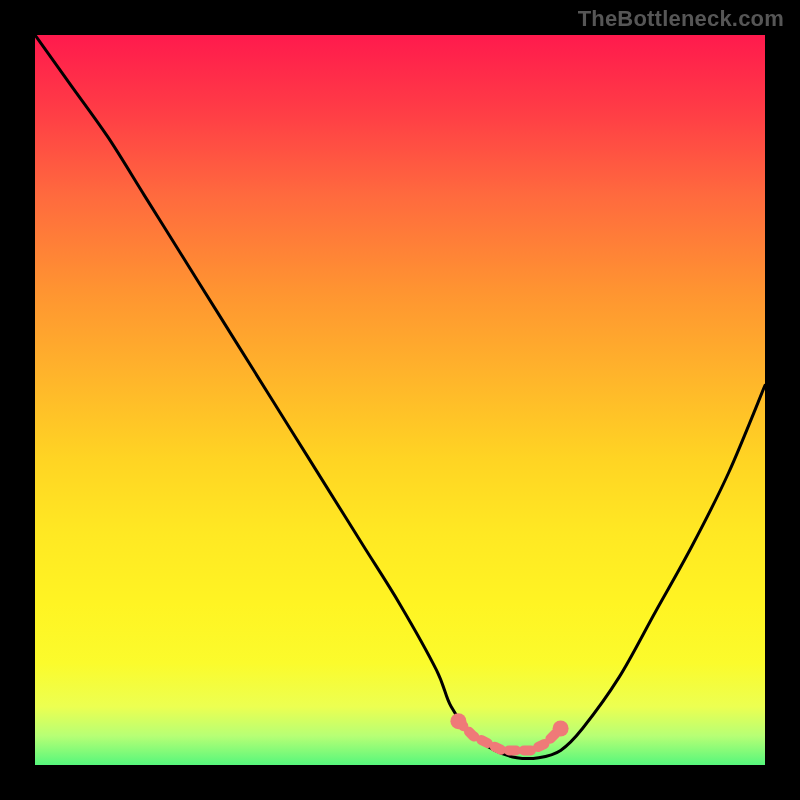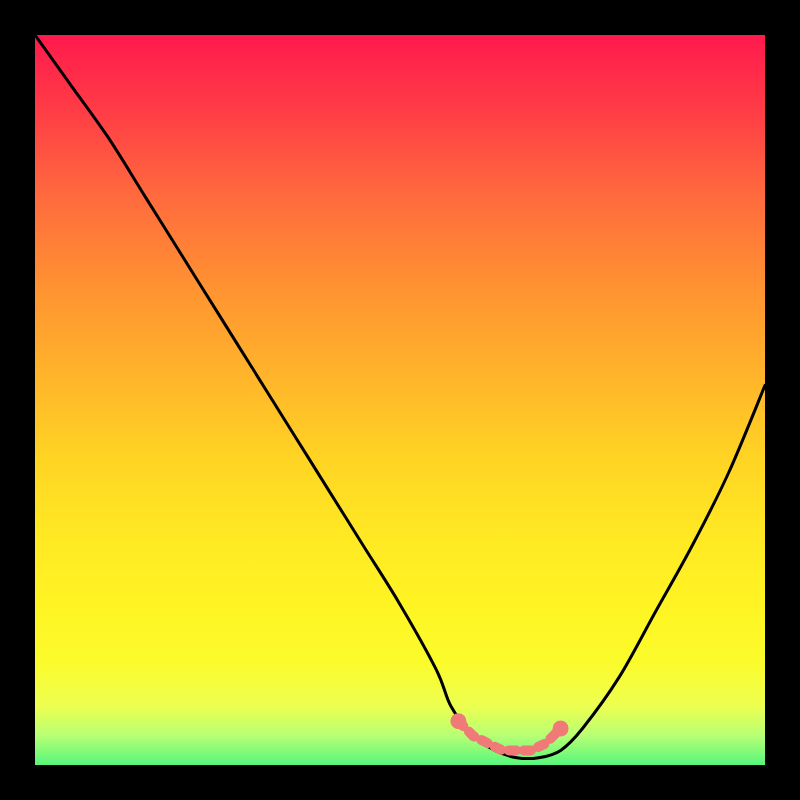--- a/index.html
+++ b/index.html
@@ -46,20 +46,21 @@
     position: absolute;
     left: 0; top: 0;
     width: 730px; height: 730px;
     pointer-events: none;
   }
 </style>
 </head>
 <body>
 
 <div class="frame">
+  <div class="attribution">TheBottleneck.com</div>
 
   <div class="plot-area">
     <svg class="curve" viewBox="0 0 730 730" preserveAspectRatio="none">
       <path d="M 0.0 0.0 C 6.1 8.5, 24.3 34.1, 36.5 51.1 C 48.7 68.1, 60.8 84.0, 73.0 102.2 C 85.2 120.5, 97.3 141.1, 109.5 160.6 C 121.7 180.1, 133.8 199.5, 146.0 219.0 C 158.2 238.5, 170.3 257.9, 182.5 277.4 C 194.7 296.9, 206.8 316.3, 219.0 335.8 C 231.2 355.3, 243.3 374.7, 255.5 394.2 C 267.7 413.7, 279.8 433.1, 292.0 452.6 C 304.2 472.1, 316.3 491.5, 328.5 511.0 C 340.7 530.5, 352.8 548.7, 365.0 569.4 C 377.2 590.1, 393.0 618.1, 401.5 635.1 C 410.0 652.1, 410.0 660.7, 416.1 671.6 C 422.2 682.5, 430.7 693.5, 438.0 700.8 C 445.3 708.1, 452.6 711.8, 459.9 715.4 C 467.2 719.0, 474.5 721.5, 481.8 722.7 C 489.1 723.9, 496.4 723.9, 503.7 722.7 C 511.0 721.5, 518.3 720.3, 525.6 715.4 C 532.9 710.5, 537.8 705.7, 547.5 693.5 C 557.2 681.3, 571.8 661.9, 584.0 642.4 C 596.2 622.9, 608.3 598.6, 620.5 576.7 C 632.7 554.8, 644.8 534.1, 657.0 511.0 C 669.2 487.9, 681.3 464.8, 693.5 438.0 C 705.7 411.2, 723.9 365.0, 730.0 350.4" fill="none" stroke="#000000" stroke-width="3" stroke-linecap="round" stroke-linejoin="round"></path>
       <g>
           <path d="M 423.4 686.2 L 438.0 700.8 L 452.6 708.1 L 467.2 715.4 L 481.8 715.4 L 496.4 715.4 L 511.0 708.1 L 525.6 693.5" fill="none" stroke="#ef7a78" stroke-width="10" stroke-linecap="round" stroke-dasharray="7 8"></path>
           <circle cx="423.4" cy="686.2" r="8" fill="#ef7a78"></circle>
           <circle cx="525.6" cy="693.5" r="8" fill="#ef7a78"></circle>
         </g>
     </svg>

